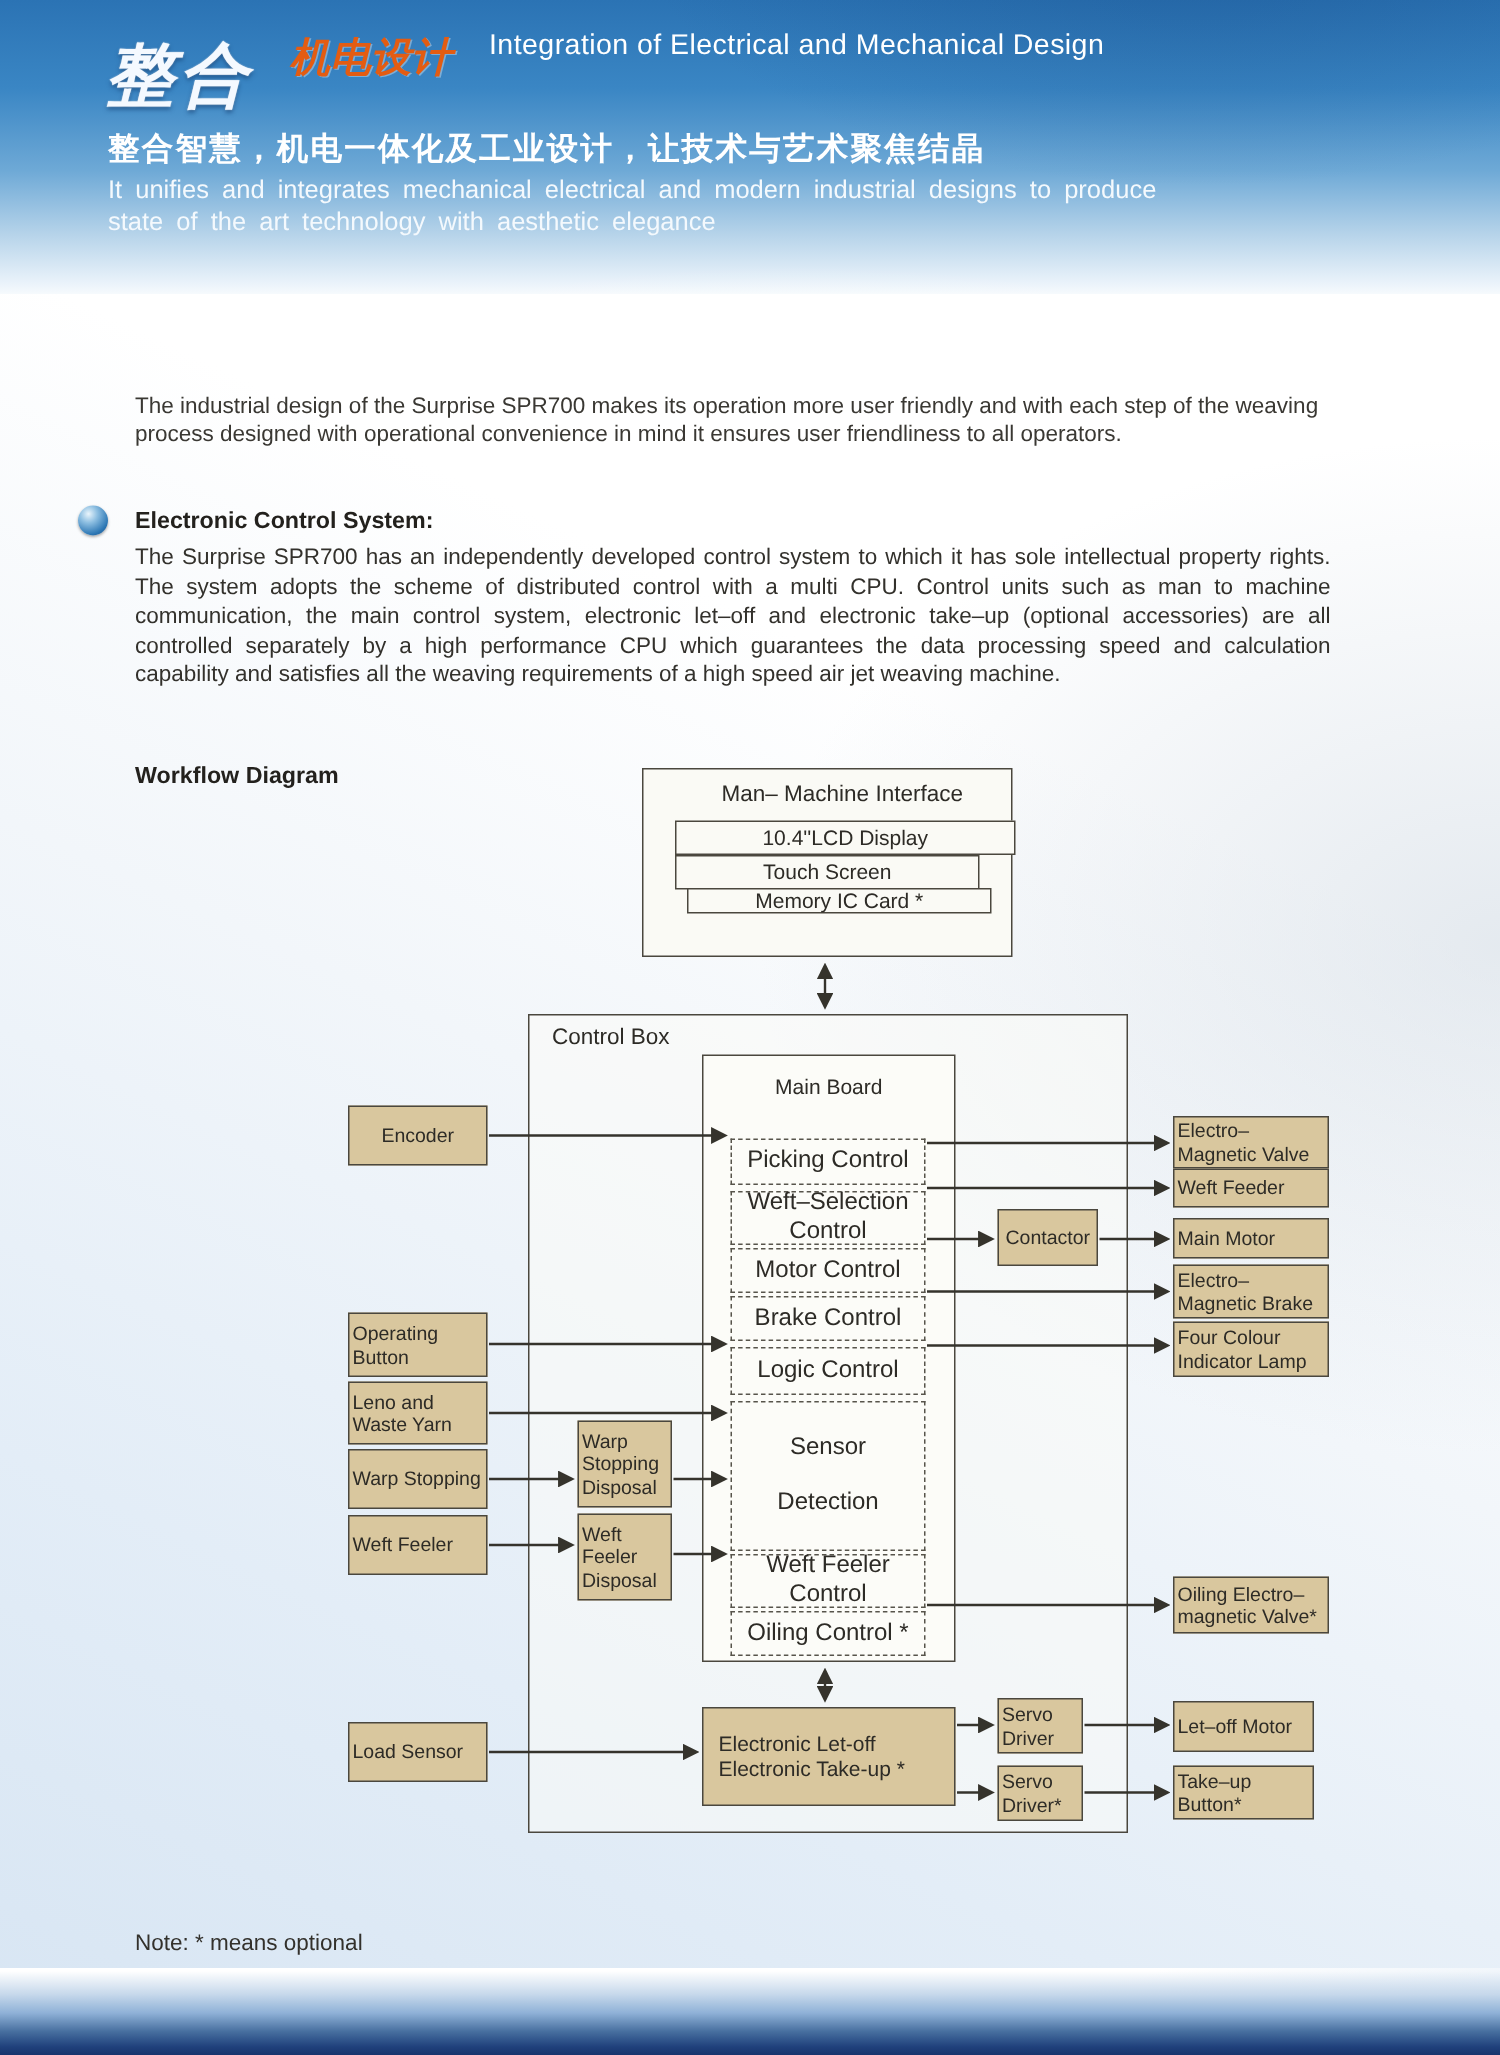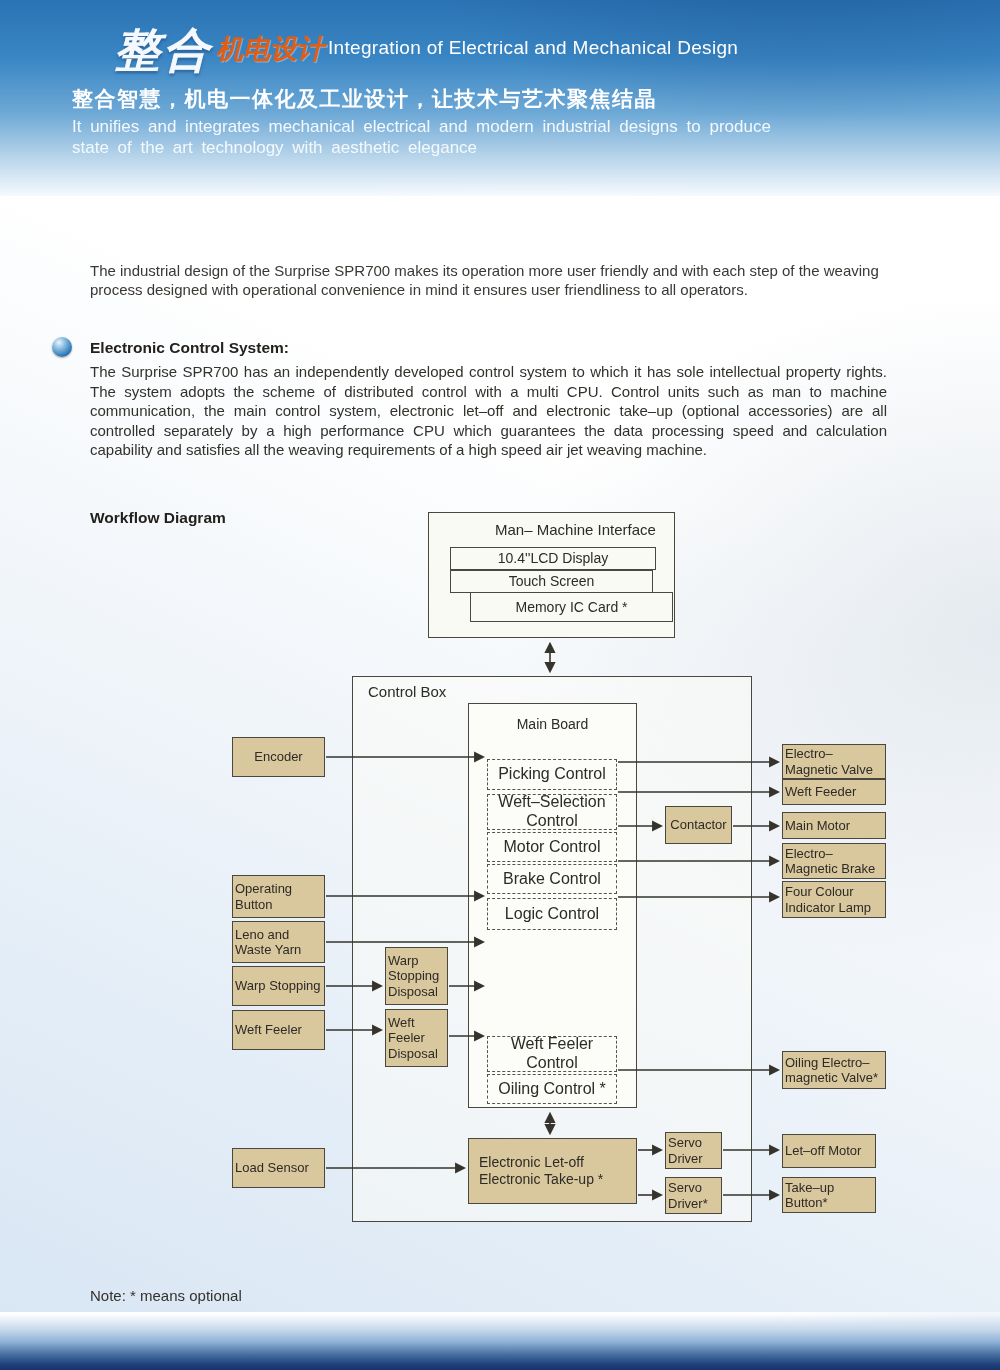--- a/index.html
+++ b/index.html
@@ -18,21 +18,21 @@
     background:linear-gradient(180deg, #2b73b4 0%, #3a86c4 30%, #6ea9d6 58%, #b7d4ea 80%, #e9f2fa 96%, #f6fafd 100%);
   }
   .header .swoosh-a {
     position:absolute; left:-120px; bottom:-170px; width:1300px; height:300px; border-radius:50%;
     background:radial-gradient(55% 90% at 50% 100%, rgba(255,255,255,0.85) 25%, rgba(255,255,255,0) 70%);
   }
   .header .swoosh-b {
     position:absolute; right:-160px; top:-220px; width:900px; height:420px; border-radius:50%;
     background:radial-gradient(60% 60% at 60% 40%, rgba(20,70,130,0.35) 0%, rgba(20,70,130,0) 70%);
   }
-  .title-row { position:absolute; left:70px; top:20px; display:flex; align-items:center; gap:4px; white-space:nowrap;margin-left:44px; }
+  .title-row { position:absolute; left:70px; top:20px; display:flex; align-items:flex-start; gap:25px; white-space:nowrap; }
   .cn-big { font-size:46px; font-weight:bold; font-style:italic; letter-spacing:3px; color:#f4f9ff;
             text-shadow:0 2px 3px rgba(15,55,105,0.55), 0 0 1px #ffffff; }
   .cn-small { font-size:27px; font-weight:bold; font-style:italic; color:#e35c12; padding-bottom:5px;
               text-shadow:1px 1px 0 rgba(255,255,255,0.35); }
   .title-en { font-size:19px; color:#ffffff; padding-bottom:7px; letter-spacing:0.3px; }
   .sub-cn  { position:absolute; left:72px; top:85px; font-size:21px; font-weight:bold; color:#ffffff; letter-spacing:1.5px; }
   .sub-en1 { position:absolute; left:72px; top:117px; font-size:17px; color:#f4f9fd; word-spacing:4px; }
   .sub-en2 { position:absolute; left:72px; top:138px; font-size:17px; color:#f4f9fd; word-spacing:4px; }
   
   .intro { position:absolute; left:90px; top:261px; width:795px; font-size:15px; line-height:1.28; color:#3a3833; }
@@ -45,21 +45,21 @@
   .workflow-heading { position:absolute; left:90px; top:509px; font-size:15.5px; font-weight:bold; color:#23211d; }
   .note { position:absolute; left:90px; top:1253px; font-size:15px; color:#33312c;margin-top:34px; }
   
   .box { position:absolute; display:flex; align-items:center; justify-content:center; text-align:center;
          font-size:13px; line-height:1.18; color:#2d2b26; border:1.5px solid #4a473e;
          white-space:pre-line; padding:1px 3px; }
   .tan { background:#d9c79e; }
   .left-al { justify-content:flex-start; text-align:left; padding-left:2px; }
   .dashed { border-style:dashed; border-color:#57544b; background:transparent; font-size:16px;margin-top:19px; }
   .mmi { left:428px; top:512px; width:247px; height:126px; background:#fafaf5; border:1.5px solid #4a473e; }
-  .mmi-title { position:absolute; left:452px; top:521px; width:247px; text-align:center; font-size:15px; color:#2d2b26; }
+  .mmi-title { position:absolute; left:438px; top:521px; width:247px; text-align:center; font-size:15px; color:#2d2b26; }
   .mmi-row { background:#fafaf5; font-size:14px; }
   .control-box { left:352px; top:676px; width:400px; height:546px; border:1.5px solid #4a473e;
                  background:rgba(251,251,247,0.55); }
   .control-box-label { position:absolute; left:368px; top:683px; font-size:15px; color:#2d2b26; }
   .main-board { left:468px; top:703px; width:169px; height:405px; border:1.5px solid #4a473e; background:#fcfcf8; }
   .main-board-label { position:absolute; left:468px; top:716px; width:169px; text-align:center; font-size:14px; color:#2d2b26; }
   
   .footer-strip { position:absolute; left:0; bottom:0; width:1000px; height:56px;
     background:linear-gradient(180deg, rgba(230,238,247,0) 0%, #c6d8eb 28%, #8fb1d7 50%, #476f9f 72%, #20417c 90%, #17336c 100%); }
   .footer-curve { position:absolute; left:0; bottom:34px; width:1000px; height:24px;
@@ -85,35 +85,38 @@
   </div>
 
   <div class="intro">The industrial design of the Surprise SPR700  makes its operation more user friendly and with each step of the weaving process designed with operational convenience in mind it ensures user friendliness to all operators.</div>
   <div class="bullet-sphere"></div>
   <div class="section-heading">Electronic Control System:</div>
   <div class="section-body">The Surprise SPR700 has an independently developed control system to which it has sole intellectual property rights. The system adopts the scheme of distributed control with a multi CPU. Control units such as man to machine communication, the main control system, electronic let–off and electronic take–up (optional accessories) are all controlled separately by a high performance CPU which guarantees the data processing speed and calculation capability and satisfies all the weaving requirements of a high speed air jet weaving machine.</div>
   <div class="workflow-heading">Workflow Diagram</div>
 
   <div class="box mmi"></div>
   <div class="mmi-title">Man– Machine Interface</div>
-  <div class="box mmi-row" style="left:450px;top:547px;width:206px;height:23px">10.4''LCD Display</div>
+  <div class="box mmi-row" style="left:450px;top:547px;width:227px;height:23px">10.4''LCD Display</div>
   <div class="box mmi-row" style="left:450px;top:569.5px;width:203px;height:23px">Touch Screen</div>
-  <div class="box mmi-row" style="left:470px;top:592px;width:203px;height:30px">Memory IC Card *</div>
+  <div class="box mmi-row" style="left:458px;top:592px;width:203px;height:17px">Memory IC Card *</div>
 
   <div class="box control-box"></div>
   <div class="control-box-label">Control Box</div>
   <div class="box main-board"></div>
   <div class="main-board-label">Main Board</div>
 
   <div class="box dashed" style="left:487px;top:740px;width:130px;height:31px">Picking Control</div>
   <div class="box dashed" style="left:487px;top:775px;width:130px;height:36px">Weft–Selection
 Control</div>
   <div class="box dashed" style="left:487px;top:813px;width:130px;height:30px">Motor Control</div>
   <div class="box dashed" style="left:487px;top:845px;width:130px;height:30px">Brake Control</div>
   <div class="box dashed" style="left:487px;top:879px;width:130px;height:32px">Logic Control</div>
+  <div class="box dashed" style="left:487px;top:915px;width:130px;height:100px">Sensor
+
+Detection</div>
   <div class="box dashed" style="left:487px;top:1017px;width:130px;height:36px">Weft Feeler
 Control</div>
   <div class="box dashed" style="left:487px;top:1055px;width:130px;height:30px">Oiling Control *</div>
 
   <div class="box tan" style="left:232px;top:737px;width:93px;height:40px">Encoder</div>
   <div class="box tan left-al" style="left:232px;top:875px;width:93px;height:43px">Operating
 Button</div>
   <div class="box tan left-al" style="left:232px;top:921px;width:93px;height:42px">Leno and
 Waste Yarn</div>
   <div class="box tan left-al" style="left:232px;top:966px;width:93px;height:40px">Warp Stopping</div>

